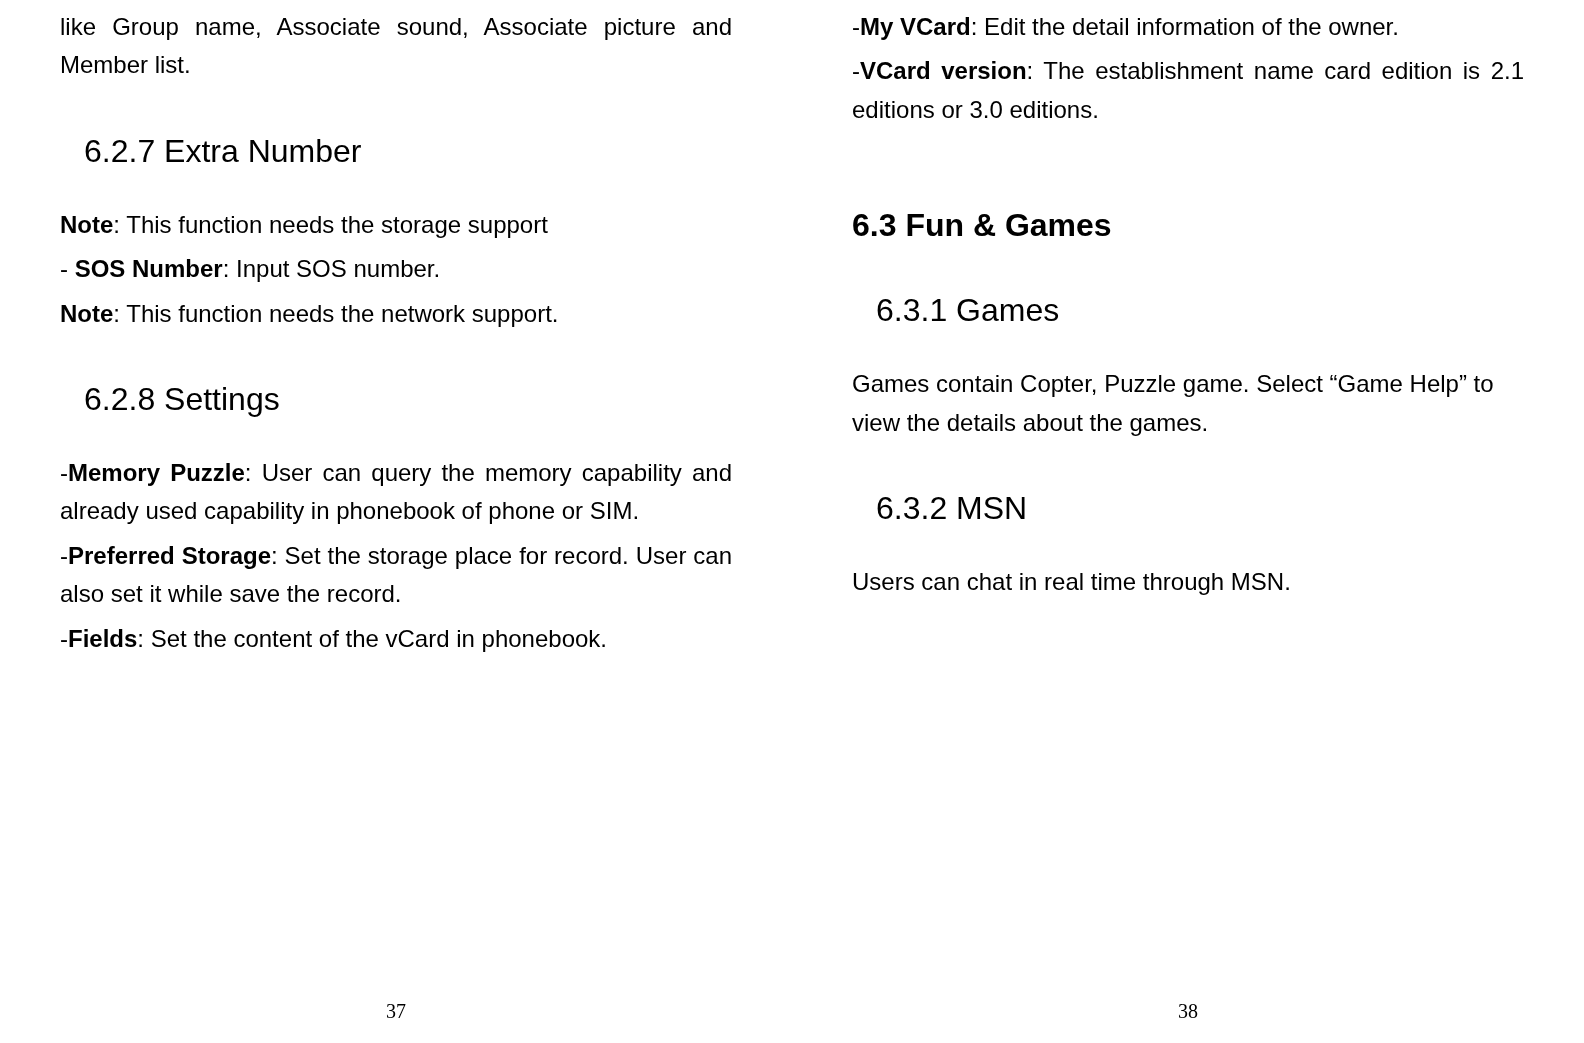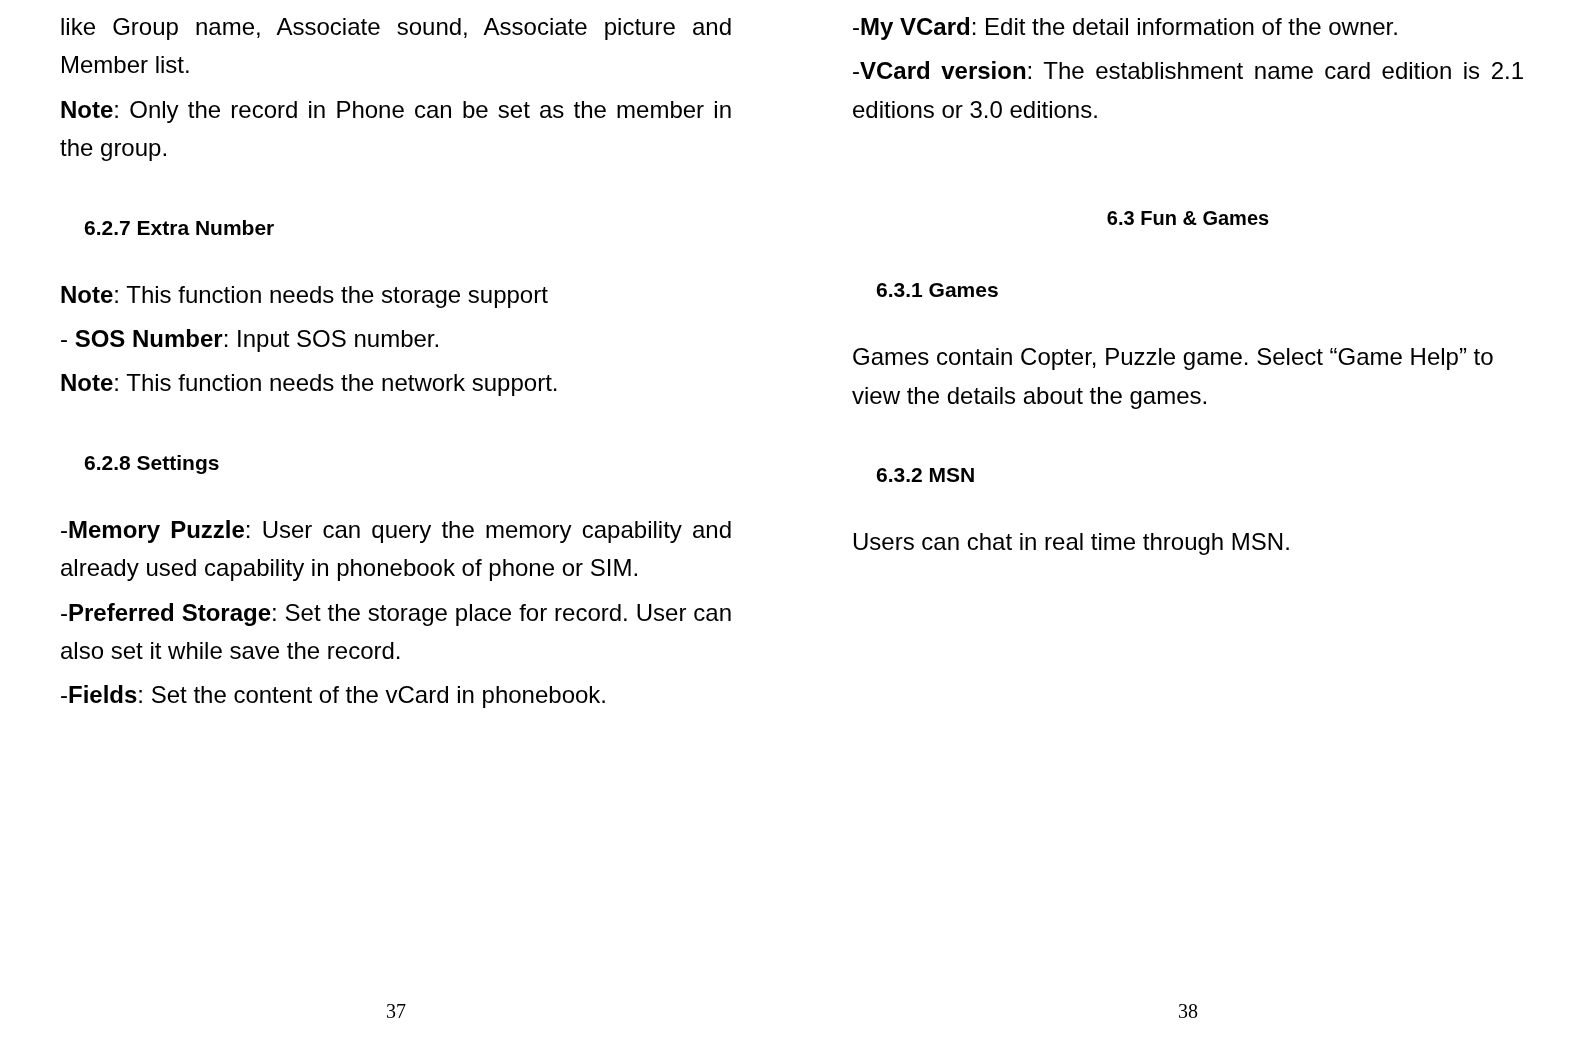--- a/index.html
+++ b/index.html
@@ -27,32 +27,31 @@
   }
   p.body {
     font-size: 24px;
     line-height: 1.6;
     margin-bottom: 6px;
   }
   p.justify {
     text-align: justify;
   }
   h2.section {
-    font-size: 21px;
-    font-weight: bold;
+    font-size: 32px;
+    font-weight: normal;
     margin-top: 48px;
     margin-bottom: 36px;
     padding-left: 24px;
   }
   h2.section-top {
-    font-size: 20px;
+    font-size: 32px;
     font-weight: bold;
     margin-top: 48px;
     margin-bottom: 36px;
-    text-align: center;
   }
   .bold {
     font-weight: bold;
   }
   .page-number {
     position: absolute;
     bottom: 20px;
     width: 100%;
     left: 0;
     text-align: center;
@@ -64,23 +63,20 @@
   }
 </style>
 </head>
 <body>
 
 <div class="page">
   <div class="content">
 
     <p class="body justify">like Group name, Associate sound, Associate picture and Member list.</p>
 
-    <p class="body justify">
-      <span class="bold">Note</span><span>: Only the record in Phone can be set as the member in the group.</span>
-    </p>
 
     <h2 class="section">6.2.7 Extra Number</h2>
 
 
     <p class="body"><span class="bold">Note</span><span>: This function needs the storage support</span></p>
 
     <p class="body">- <span class="bold">SOS Number</span><span>: Input SOS number.</span></p>
 
     <p class="body"><span class="bold">Note</span><span>: This function needs the network support.</span></p>
 

